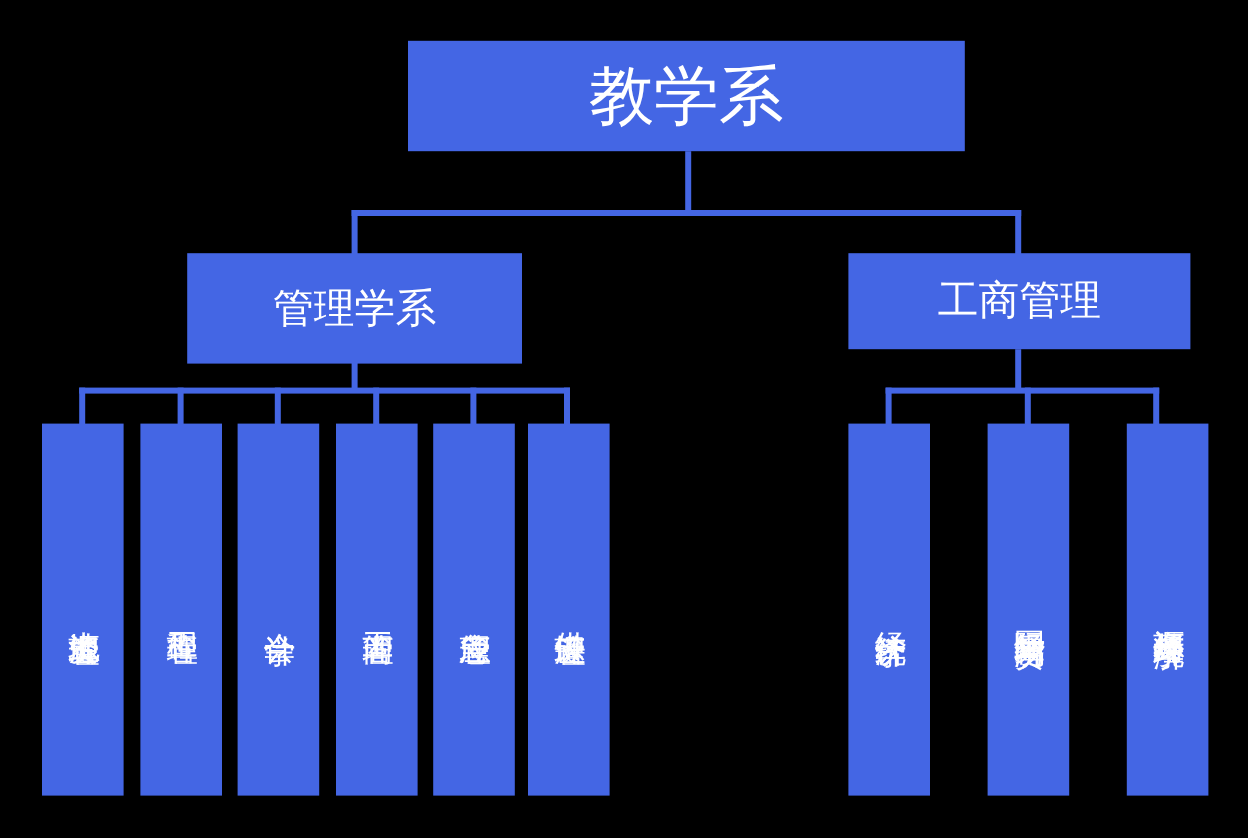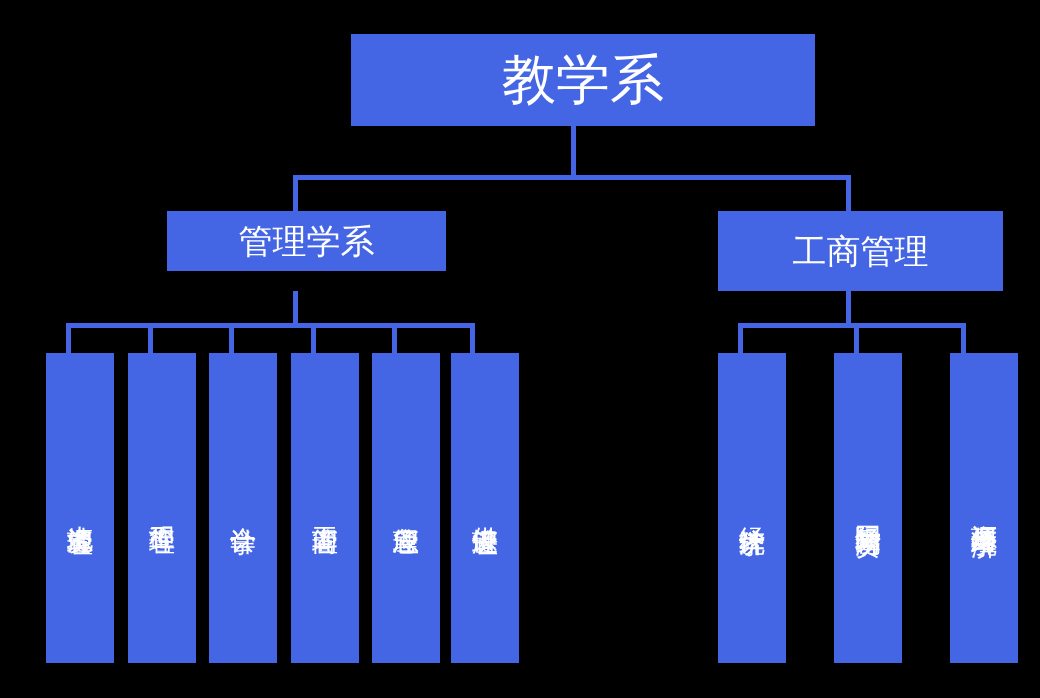--- a/index.html
+++ b/index.html
@@ -19,21 +19,20 @@
   .node {
     position: absolute;
     background: #4466e4;
     color: #ffffff;
     box-sizing: border-box;
     display: flex;
     align-items: center;
     justify-content: center;
     text-align: center;
     line-height: 1.12;
-    margin-left: 11px;
   }
   .node.root {
     font-size: 54px;
   }
   .node.dept {
     font-size: 34px;
   }
   .node.leaf {
     font-size: 26px;
     writing-mode: vertical-rl;
@@ -74,21 +73,21 @@
   <div class="conn" style="left:846px; top:291px; width:5px; height:34px;"></div>
   <div class="conn" style="left:738px; top:323px; width:228px; height:5px;"></div>
   <div class="conn" style="left:738px; top:323px; width:5px; height:32px;"></div>
   <div class="conn" style="left:854px; top:323px; width:5px; height:32px;"></div>
   <div class="conn" style="left:961px; top:323px; width:5px; height:32px;"></div>
 
   <div class="node root" style="left:340px; top:34px; width:464px; height:92px;">
     <span>教学系</span>
   </div>
 
-  <div class="node dept" style="left:156px; top:211px; width:279px; height:60px;">
+  <div class="node dept" style="left:156px; top:211px; width:279px; height:92px;">
     <span>管理学系</span>
   </div>
 
   <div class="node dept" style="left:707px; top:211px; width:285px; height:80px;">
     <span>工商管理</span>
   </div>
 
   <div class="node leaf" style="left:35px; top:353px; width:68px; height:310px;">
     <span class="leaf-label">土地资源管理</span>
   </div>

